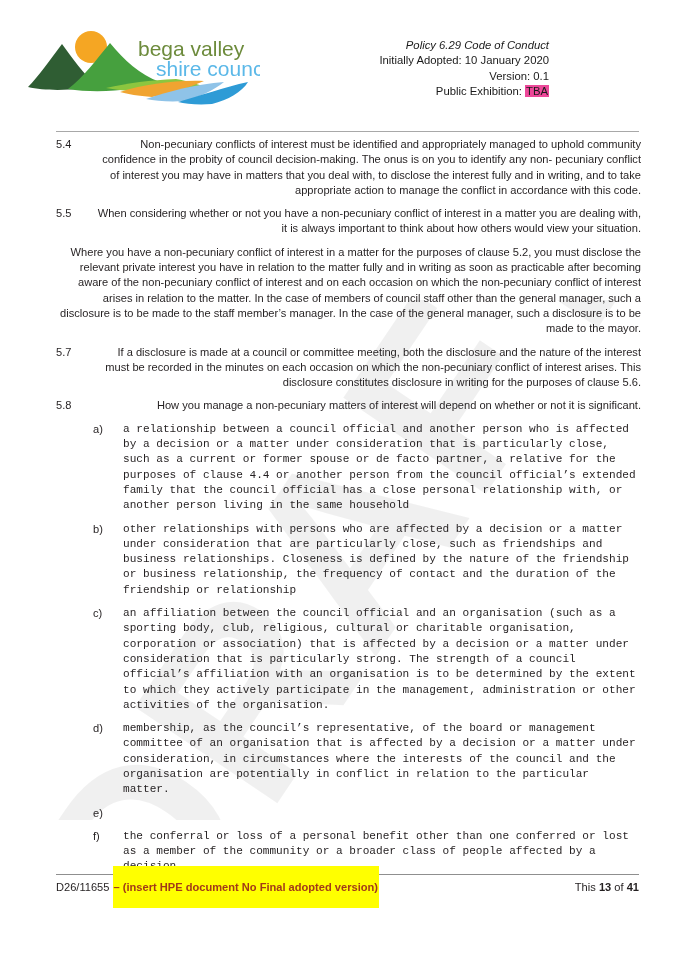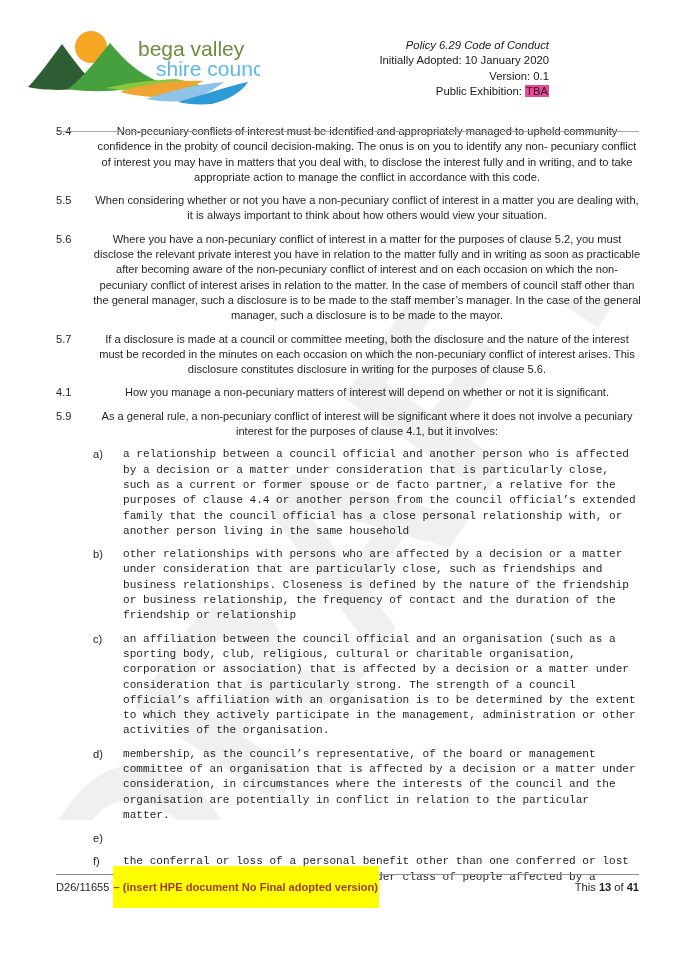--- a/index.html
+++ b/index.html
@@ -92,40 +92,40 @@
     border-top: 1.4px solid #a8a8a8;
     z-index: 2;
   }
   .rule-top { top: 131px; }
   .rule-bottom { top: 874px; border-top: 1.4px solid #8f8f8f; }
 
   
   .content {
     position: absolute;
     left: 56px;
-    top: 124px;
+    top: 137px;
     width: 585px;
     z-index: 1;
     font-size: 11.1px;
     line-height: 15.3px;
     color: #231f20;
   }
 
   .clause {
     display: flex;
     margin-bottom: 8px;
   }
   .clause .num {
     width: 37px;
     flex: 0 0 37px;
     font-size: 11.1px;
   }
   .clause .txt {
     flex: 1;
-    text-align: center;
+    text-align: right;
   }
 
   .section-head {
     font-family: "Liberation Sans", sans-serif;
     font-weight: bold;
     font-size: 11.4px;
     letter-spacing: -0.15px;
     margin: 11px 0 11px 0;
     color: #111111;
   }
@@ -221,38 +221,33 @@
       <div class="txt">Non-pecuniary conflicts of interest must be identified and appropriately managed to uphold community confidence in the probity of council decision-making. The onus is on you to identify any non- pecuniary conflict of interest you may have in matters that you deal with, to disclose the interest fully and in writing, and to take appropriate action to manage the conflict in accordance with this code.</div>
     </div>
 
     <div class="clause">
       <div class="num">5.5</div>
       <div class="txt">When considering whether or not you have a non-pecuniary conflict of interest in a matter you are dealing with, it is always important to think about how others would view your situation.</div>
     </div>
 
 
     <div class="clause">
-      <div class="num">5.6</div>
       <div class="txt">Where you have a non-pecuniary conflict of interest in a matter for the purposes of clause 5.2, you must disclose the relevant private interest you have in relation to the matter fully and in writing as soon as practicable after becoming aware of the non-pecuniary conflict of interest and on each occasion on which the non-pecuniary conflict of interest arises in relation to the matter. In the case of members of council staff other than the general manager, such a disclosure is to be made to the staff member’s manager. In the case of the general manager, such a disclosure is to be made to the mayor.</div>
     </div>
 
     <div class="clause">
       <div class="num">5.7</div>
       <div class="txt">If a disclosure is made at a council or committee meeting, both the disclosure and the nature of the interest must be recorded in the minutes on each occasion on which the non-pecuniary conflict of interest arises. This disclosure constitutes disclosure in writing for the purposes of clause 5.6.</div>
     </div>
 
     <div class="clause">
-      <div class="num">4.1</div>
+      <div class="num">5.8</div>
       <div class="txt">How you manage a non-pecuniary matters of interest will depend on whether or not it is significant.</div>
     </div>
 
-    <div class="clause">
-      <div class="num">5.9</div>
-      <div class="txt">As a general rule, a non-pecuniary conflict of interest will be significant where it does not involve a pecuniary interest for the purposes of clause 4.1, but it involves:</div>
-    </div>
 
     <div class="sublist">
 
       <div class="subitem">
         <div class="marker">a)</div>
         <div class="txt">a relationship between a council official and another person who is affected by a decision or a matter under consideration that is particularly close, such as a current or former spouse or de facto partner, a relative for the purposes of clause 4.4 or another person from the council official’s extended family that the council official has a close personal relationship with, or another person living in the same household</div>
       </div>
 
       <div class="subitem">
         <div class="marker">b)</div>

